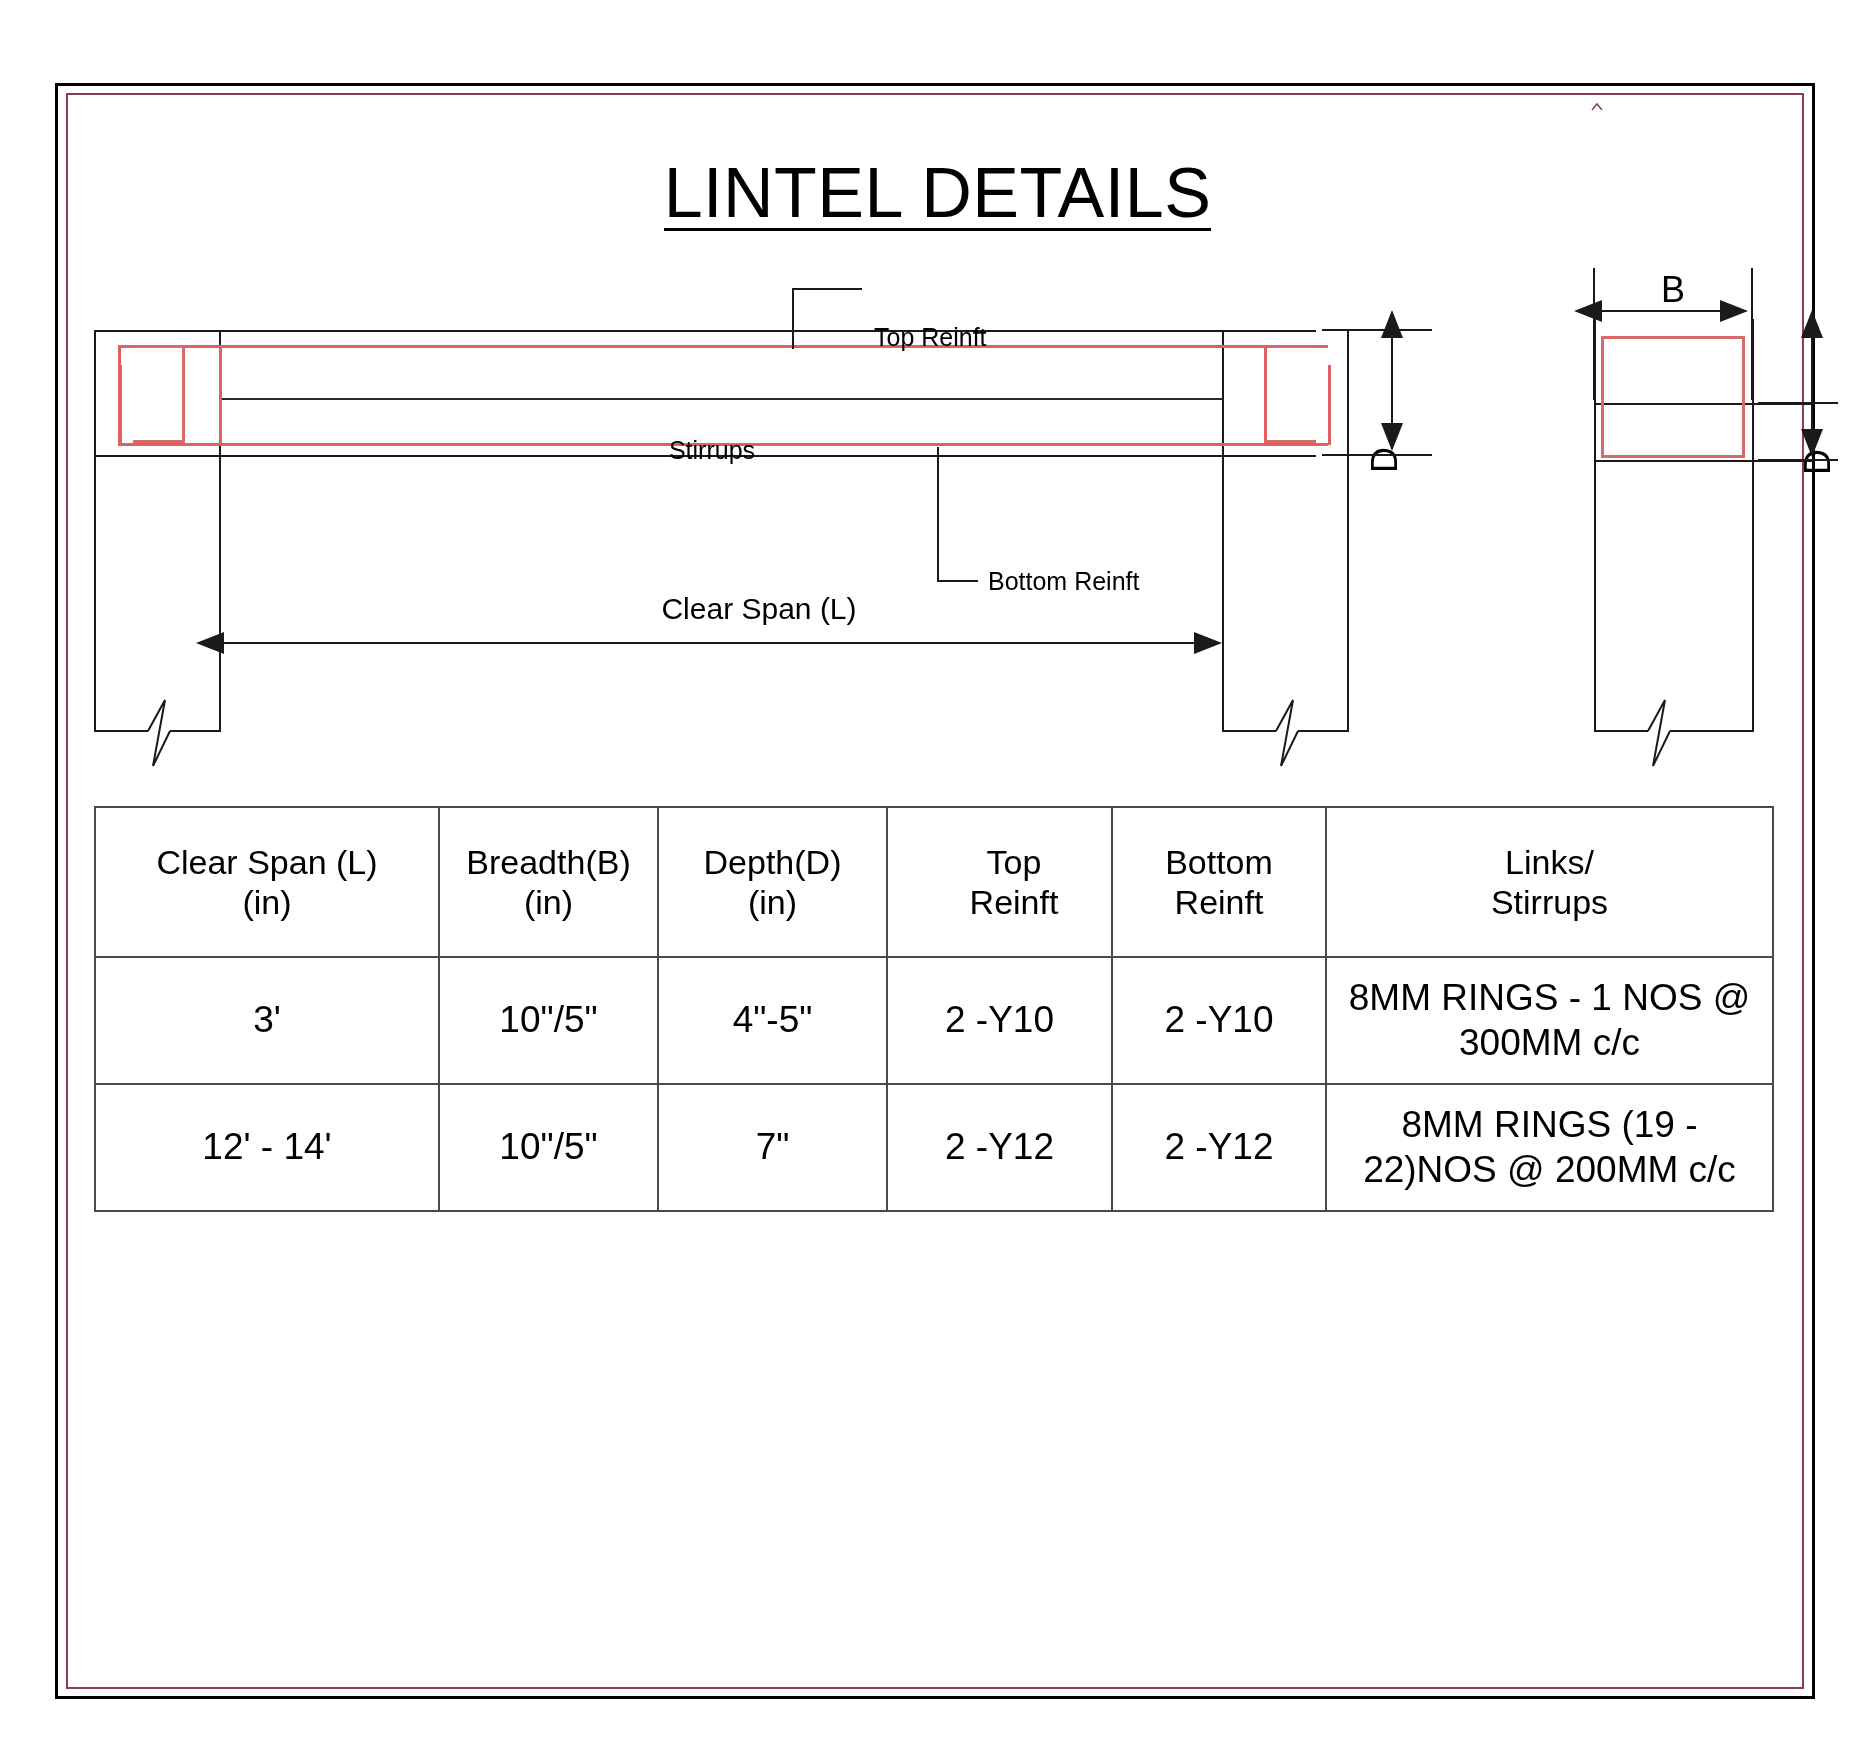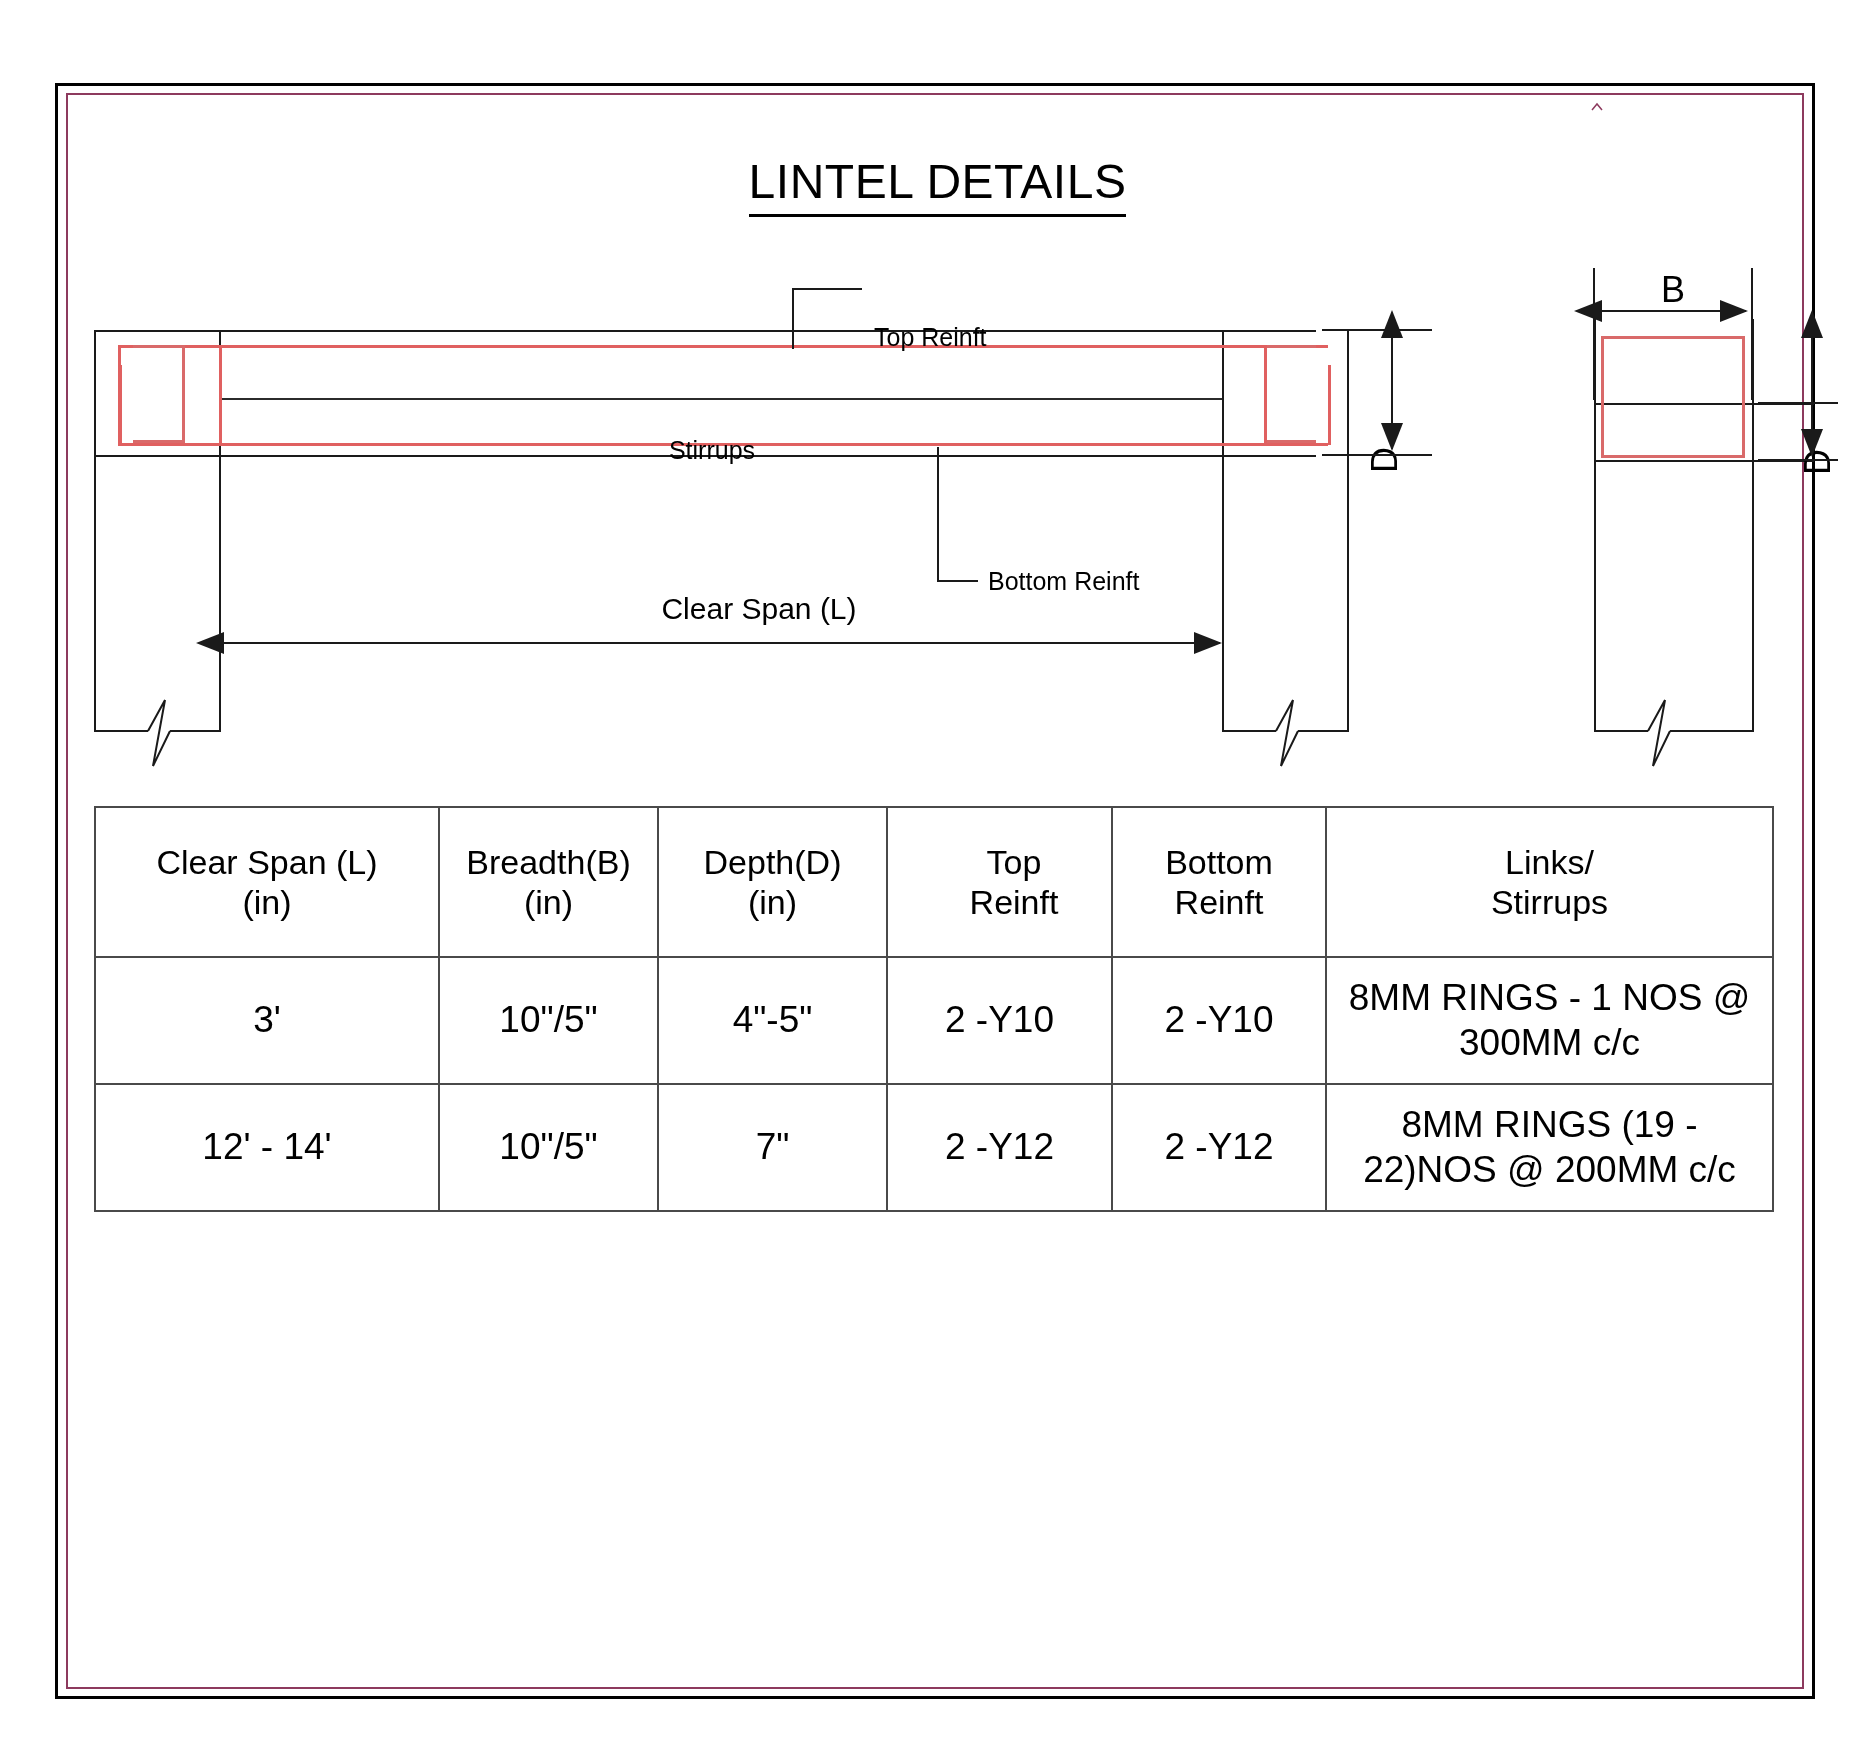--- a/index.html
+++ b/index.html
@@ -20,22 +20,22 @@
     position:absolute;left:66px;top:93px;width:1738px;height:1596px;
     border:2px solid #8d3a5e;box-sizing:border-box;
   }
 
   
   .title-wrap{
     position:absolute;left:0;top:158px;width:1875px;text-align:center;
   }
   .title{
     display:inline-block;
-    font-size:48px;letter-spacing:0.5px;line-height:1;
-    border-bottom:3px solid #000;padding-bottom:8px;
+    font-size:70px;letter-spacing:0.5px;line-height:1;
+    border-bottom:3px solid #000;
     font-family:"Liberation Sans", sans-serif;
   }
 
   
   .ln{position:absolute;background:#1a1a1a;}
   .lnh{height:2px;}
   .lnv{width:2px;}
   .rebar{position:absolute;background:#e06060;}
   .rebar-h{height:3px;}
   .rebar-v{width:3px;}

